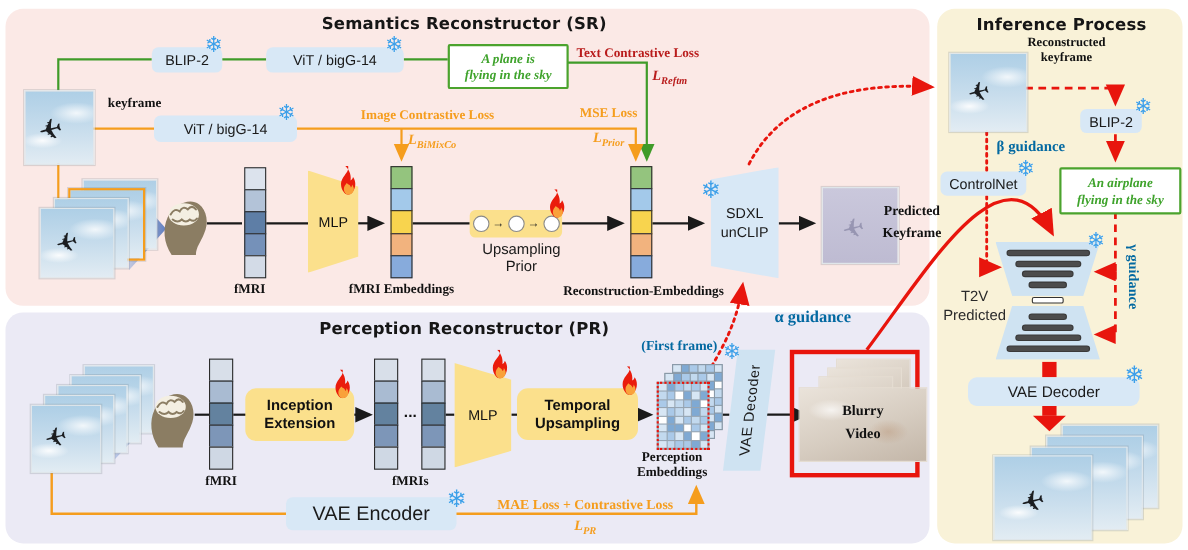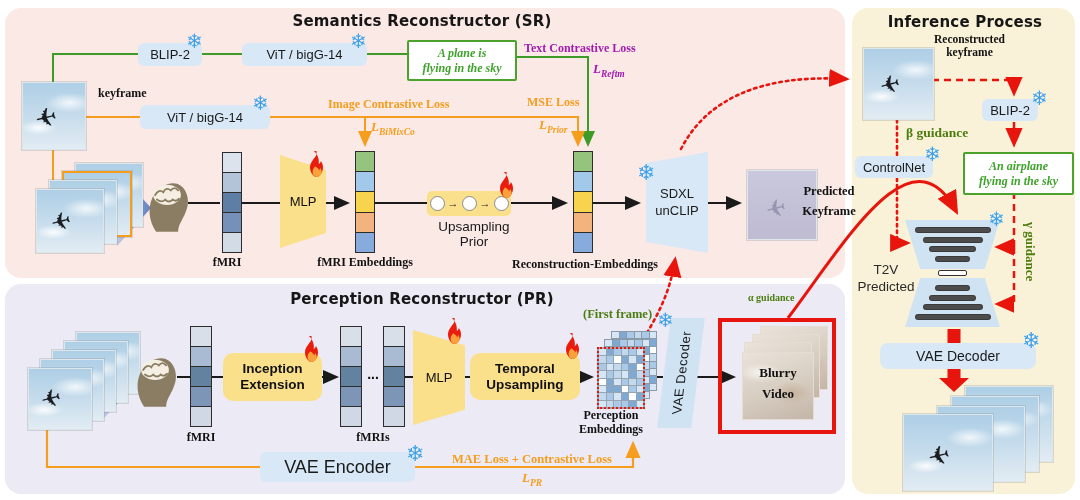--- a/index.html
+++ b/index.html
@@ -10,23 +10,23 @@
   #inf-panel{left:852px;top:8px;width:223px;height:486px;background:#f9f2d8;}
   .title{position:absolute;font-family:"DejaVu Sans",sans-serif;font-weight:bold;font-size:15px;color:#161616;text-align:center;letter-spacing:.2px;}
   svg#wires{position:absolute;left:0;top:0;z-index:3;}
   .abs{position:absolute;z-index:4;}
   .bluebox{background:#d8e8f6;border-radius:6px;display:flex;align-items:center;justify-content:center;font-size:13px;color:#1a1a1a;}
   .yellowbox{background:#fbe08c;border-radius:10px;display:flex;flex-direction:column;align-items:center;justify-content:center;font-weight:bold;font-size:13.5px;color:#111;line-height:1.15;}
   .trap{background:#fbe08c;display:flex;align-items:center;justify-content:center;font-size:13px;color:#111;}
   .trap-r{clip-path:polygon(0 0,100% 16%,100% 84%,0 100%);text-align:center;}
   .bluetrap{background:#d8e8f6;clip-path:polygon(0 11%,100% 0,100% 100%,0 89%);display:flex;flex-direction:column;align-items:center;justify-content:center;font-size:13px;color:#1a1a1a;line-height:1.25;}
   .serif{font-family:"Liberation Serif",serif;font-weight:bold;}
-  .green-t{color:#a21caf;}
+  .green-t{color:#b91c1c;}
   .orange-t{color:#f59d1d;}
-  .red-t{color:#4d7c0f;}
+  .red-t{color:#0369a1;}
   .loss{position:absolute;font-family:"Liberation Serif",serif;font-weight:bold;font-size:12px;z-index:5;white-space:nowrap;}
   .lsym{font-style:italic;font-size:13px;}
   .lsym sub{font-size:9.5px;}
   .capbox{position:absolute;background:#ffffff;border:2px solid #4ba32d;border-radius:2px;display:flex;flex-direction:column;align-items:center;justify-content:center;z-index:4;}
   .capbox span{font-family:"Liberation Serif",serif;font-style:italic;font-weight:bold;font-size:12px;color:#3fa32c;line-height:1.2;white-space:nowrap;}
   .snow{position:absolute;color:#3d9fe8;font-size:20px;z-index:6;line-height:1;text-shadow:0 0 1px rgba(255,255,255,.8);}
   .fire{position:absolute;z-index:6;}
   .col{position:absolute;display:flex;flex-direction:column;z-index:4;}
   .col .cell{flex:1;border:1.2px solid #2c2c2c;margin-top:-1px;}
   .frame{position:absolute;border:1px solid #dfe6ea;box-shadow:0 0 0 1px rgba(120,130,140,.25);
@@ -476,27 +476,27 @@
   <div class="sub-label" style="left:556px;top:409px;width:110px;">
     <div>Perception</div>
     <div>Embeddings</div>
   </div>
 
   <div class="vslab" style="left:664px;top:318px;width:34px;height:110px;">
     <span>VAE Decoder</span>
   </div>
   <span class="snow" style="left:657px;top:310px;">❄</span>
 
-  <div class="loss red-t" style="left:704px;top:292px;font-size:10px;margin-left:44px;">α guidance</div>
+  <div class="loss red-t" style="left:704px;top:281px;font-size:15px;">α guidance</div>
 
   <div class="redbox" style="left:718px;top:318px;width:110px;height:108px;">
     <div class="blur-frame" style="position:absolute;left:38px;top:4px;width:66px;height:62px;"></div>
     <div class="blur-frame" style="position:absolute;left:30px;top:12px;width:66px;height:62px;"></div>
     <div class="blur-frame" style="position:absolute;left:22px;top:20px;width:66px;height:62px;"></div>
-    <div class="blur-frame" style="position:absolute;left:20px;top:30px;width:70px;height:66px;">
+    <div class="blur-frame" style="position:absolute;left:4px;top:30px;width:70px;height:66px;padding-left:45px;">
       <div class="inner-label" style="position:absolute;left:0;top:10px;width:100%;font-size:13px;">
         <div>Blurry</div>
         <div>Video</div>
       </div>
     </div>
   </div>
 
   <div class="bluebox abs" style="left:260px;top:452px;width:155px;height:30px;font-size:18px;">
       <span>VAE Encoder</span>
     </div>

